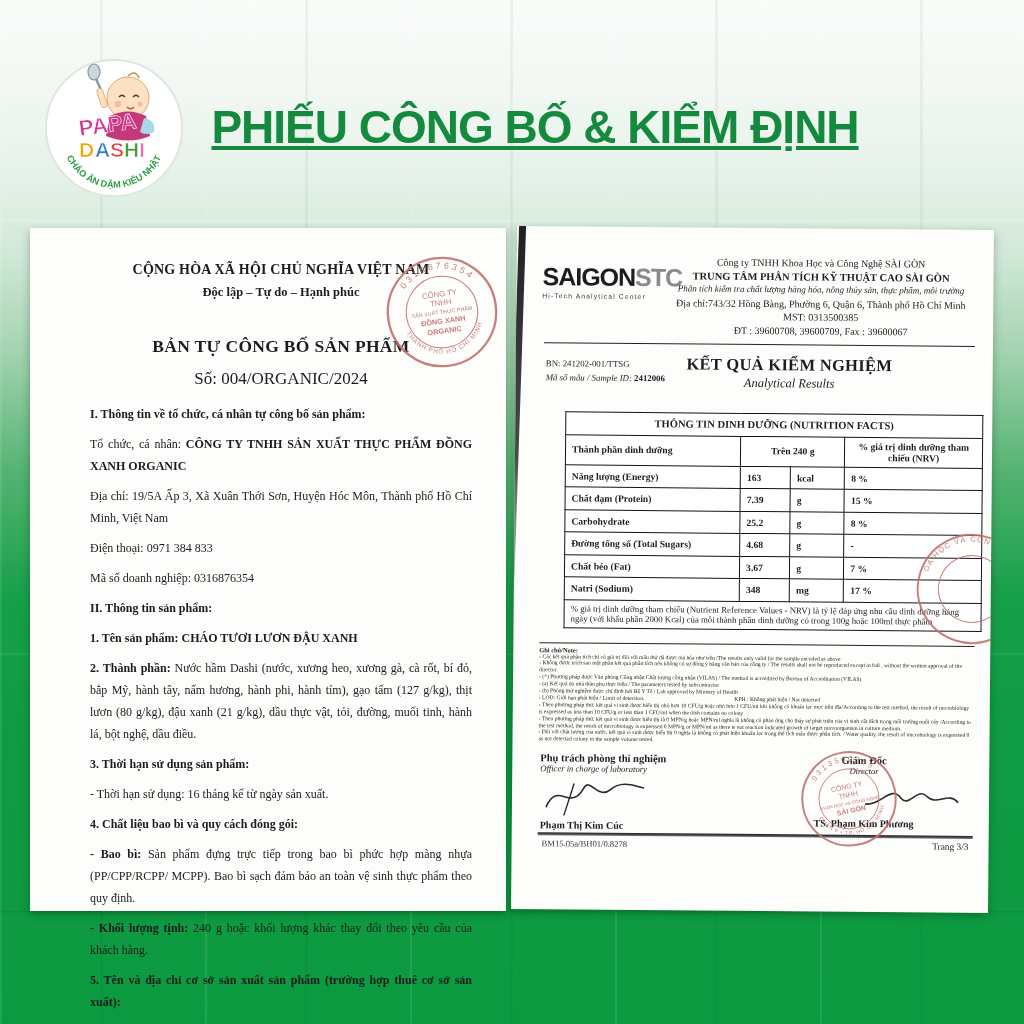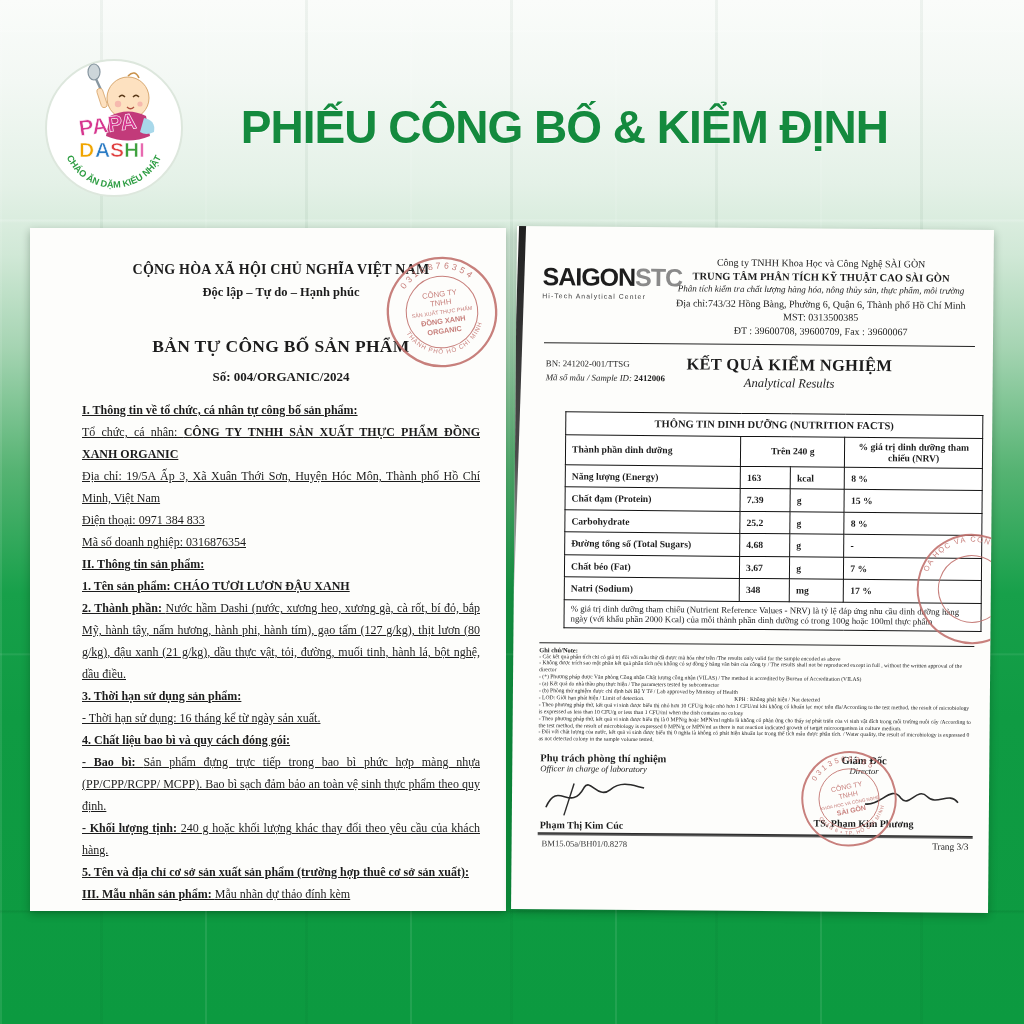--- a/index.html
+++ b/index.html
@@ -17,43 +17,43 @@
     background:
       linear-gradient(180deg, transparent 30px, rgba(255,255,255,.25) 31px, transparent 33px),
       linear-gradient(180deg, transparent 219px, rgba(255,255,255,.22) 220px, transparent 223px),
       linear-gradient(180deg, transparent 653px, rgba(255,255,255,.10) 654px, transparent 656px),
       linear-gradient(180deg, transparent 910px, rgba(0,40,10,.10) 911px, transparent 914px);
   }
 
   
   .logo { position:absolute; left:44px; top:58px; width:140px; height:140px; z-index:3; }
   .main-title {
-    position:absolute; left:198px; top:100px; width:690px; text-align:right; z-index:3;
+    position:absolute; left:190px; top:100px; width:690px; text-align:center; z-index:3;
     font-family:"Liberation Sans", sans-serif; font-weight:bold; font-size:46px;
-    letter-spacing:-1px; color:#148a3e; text-shadow:0 1px 0 rgba(255,255,255,.4);
+    letter-spacing:-1px; color:#148a3e; text-shadow:0 1px 0 rgba(255,255,255,.4);text-decoration:underline;
   }
 
   
   .doc { position:absolute; top:228px; height:683px; background:#fdfdfb; color:#1c1c1c; z-index:2; }
   .doc-left  { left:30px;  width:476px; box-shadow:0 3px 8px rgba(0,30,10,.30); padding:34px 26px 0 52px; }
   .doc-right { left:514px; width:477px; box-shadow:0 3px 8px rgba(0,30,10,.30);
                transform:rotate(.5deg); padding:22px 16px 0 26px; overflow:hidden; }
   .doc-right .scan-edge{
     position:absolute; left:-3px; top:-6px; width:7px; height:430px;
     background:linear-gradient(180deg,#1f1f1f,#4a4a4a 55%,rgba(90,90,90,0)); transform:rotate(1.4deg);
   }
 
   
   .ld-center { text-align:center; }
   .ld-nation { font-size:14px; font-weight:bold; letter-spacing:.2px; }
   .ld-motto  { font-size:12.5px; font-weight:bold; margin-top:7px; }
   .ld-title  { font-size:17.5px; font-weight:bold; margin-top:36px; letter-spacing:.3px; }
-  .ld-no     { font-size:13px; font-weight:bold; margin-top:12px; }
+  .ld-no     { font-size:17px; font-weight:normal; margin-top:12px; }
   .ld-body   { margin-top:14px; font-size:12px; line-height:22px; text-align:justify; }
-  .ld-body p { margin:0;text-decoration:underline; }
+  .ld-body p { margin:8px; }
   .b { font-weight:bold; }
   .i { font-style:italic; }
 
   .stamp { position:absolute; color:#c2736f; opacity:.9; }
   .stamp-left  { right:6px; top:26px; width:116px; height:116px; transform:rotate(-8deg); }
   .stamp-svg text { fill:#c2736f; font-family:"Liberation Sans", sans-serif; }
 
   
   .rd-head { display:flex; align-items:flex-start; }
   .rd-logo { width:122px; padding-top:16px; flex:none; }

